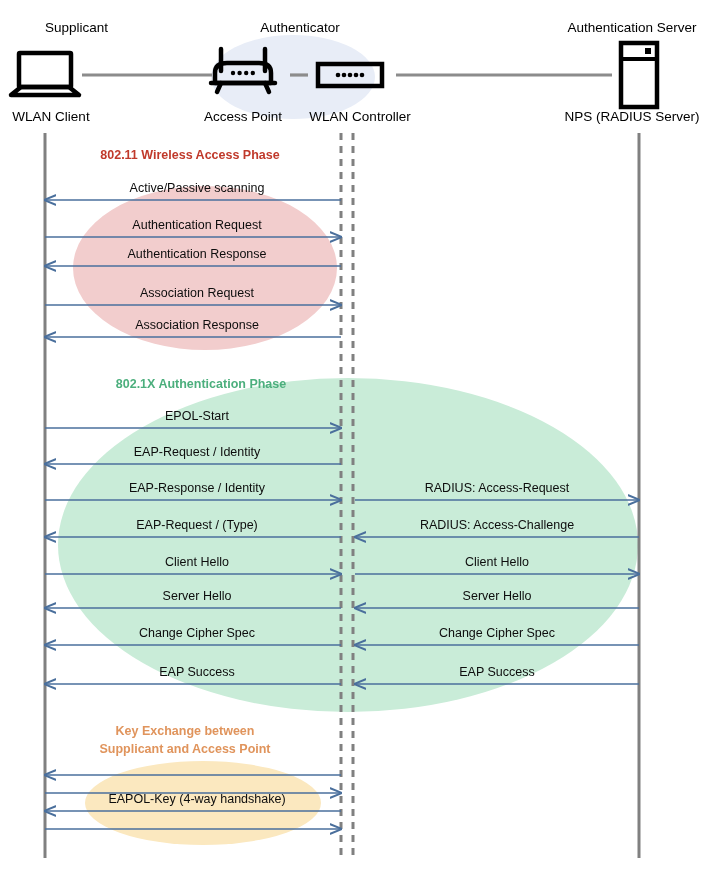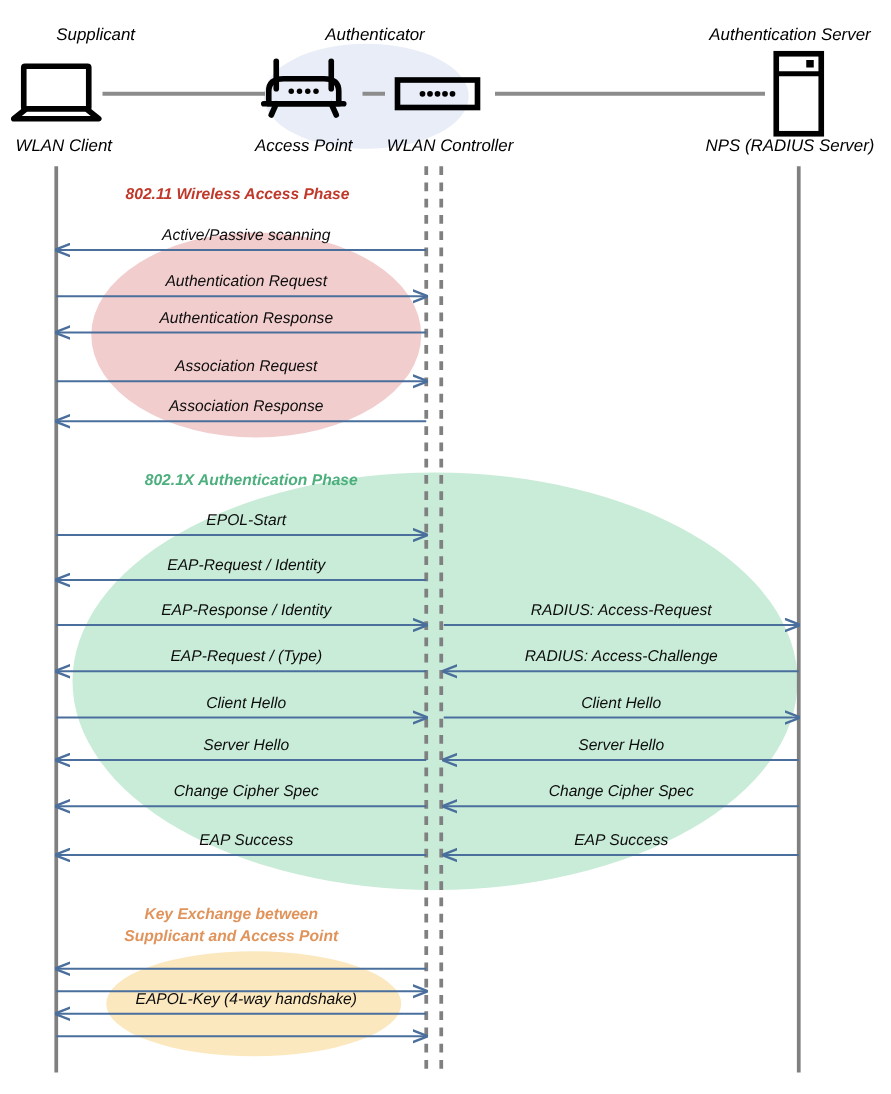--- a/index.html
+++ b/index.html
@@ -10,21 +10,20 @@
   }
   body {
     font-family: "Liberation Sans", sans-serif;
   }
   #diagram-root {
     position: relative;
     width: 713px;
     height: 875px;
     overflow: hidden;
     background: #ffffff;
-    font-style: italic;
   }
   svg#seq-svg {
     display: block;
     width: 713px;
     height: 875px;
   }
   .actor-title {
     font-family: "Liberation Sans", sans-serif;
     font-size: 13.5px;
     fill: #000000;

